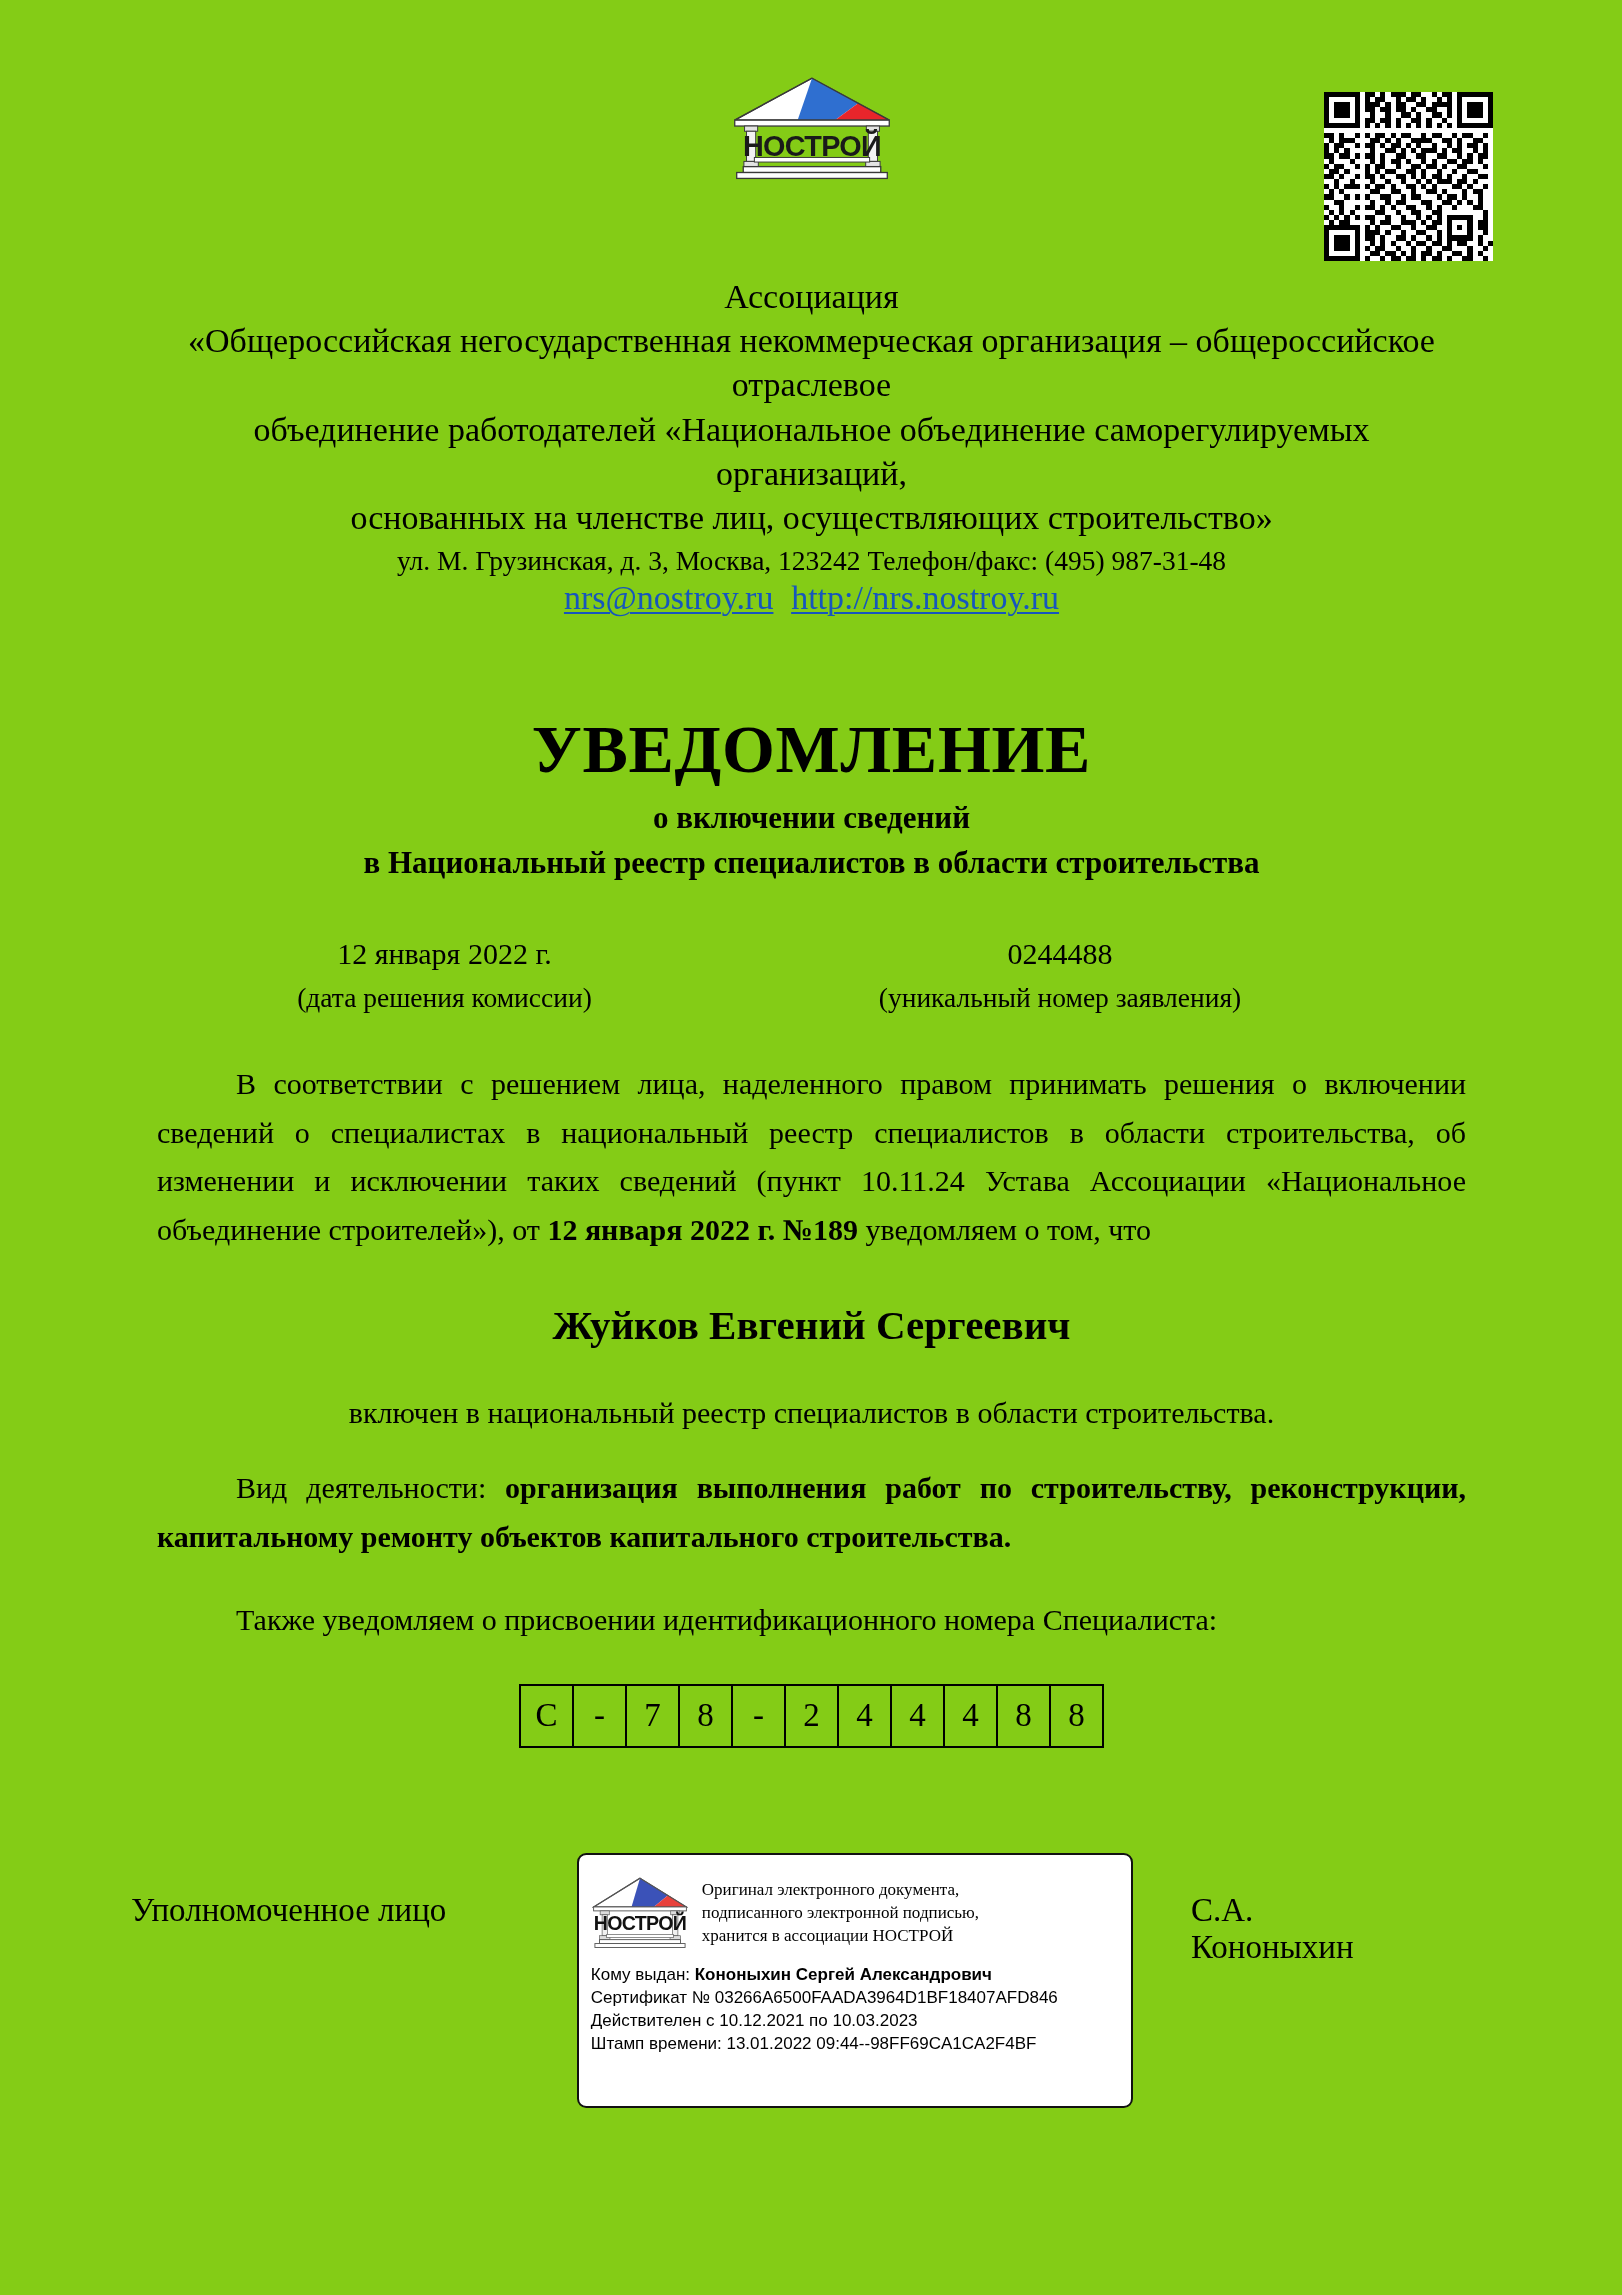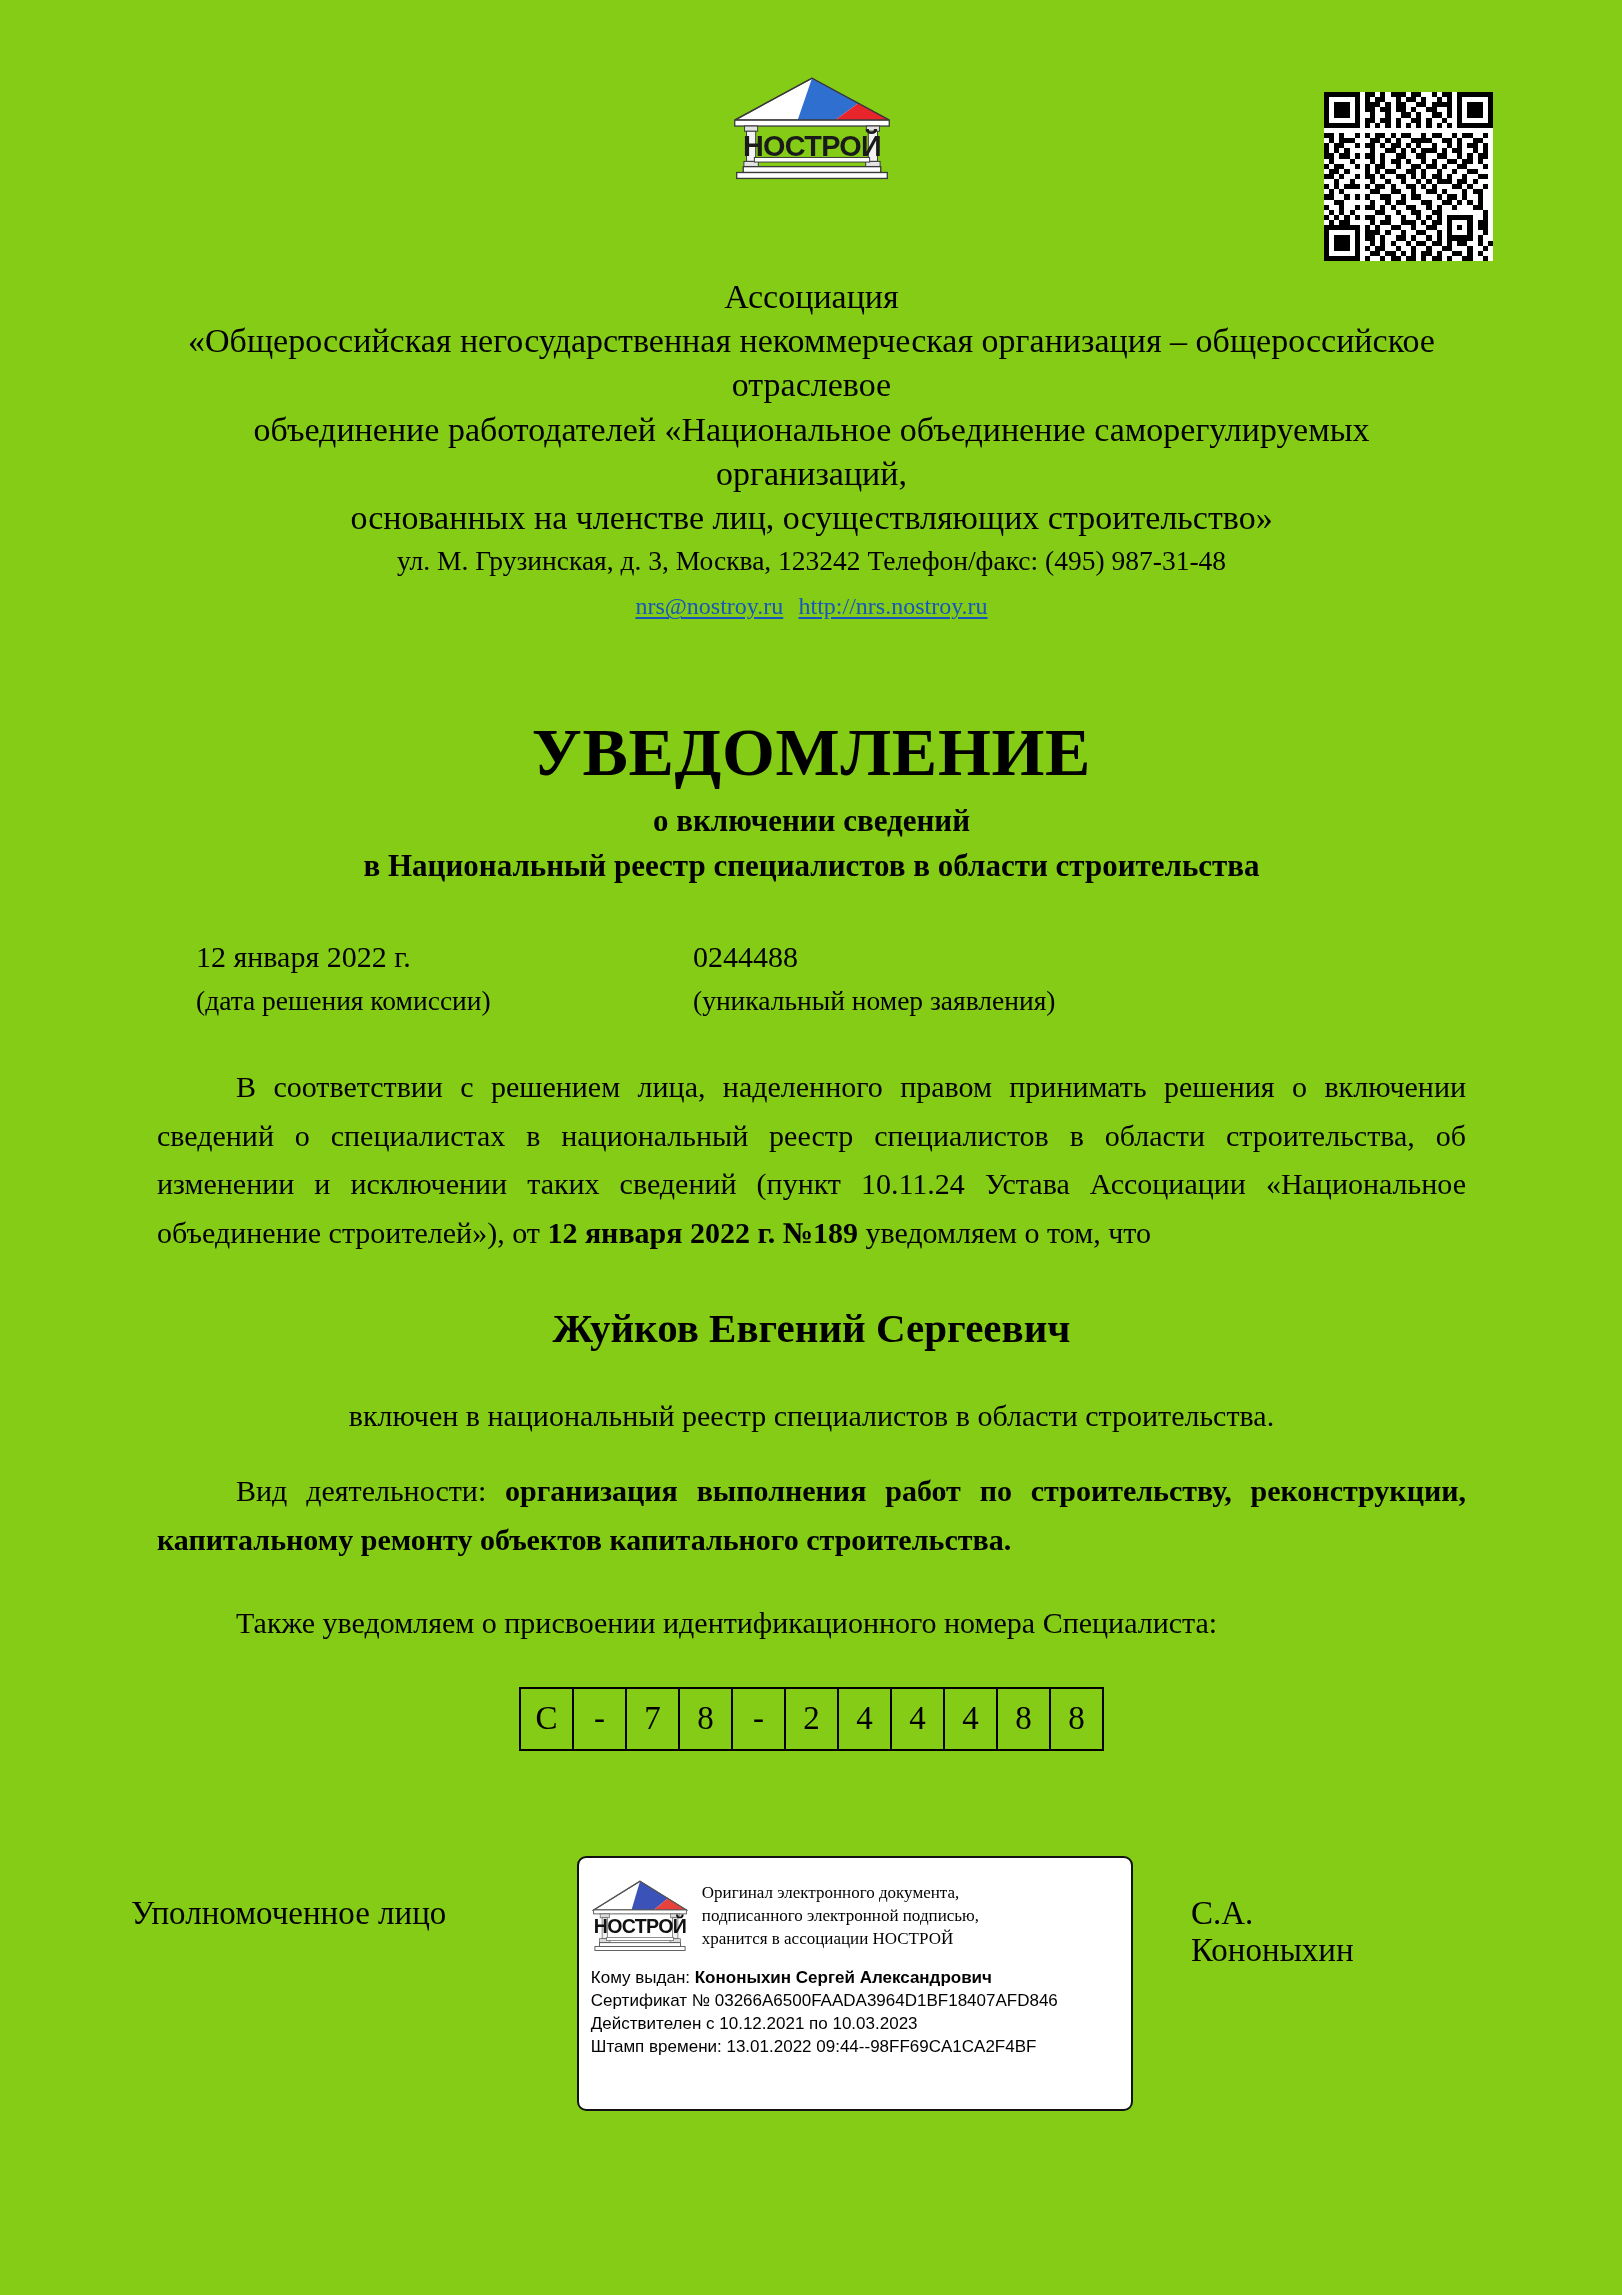--- a/index.html
+++ b/index.html
@@ -53,22 +53,22 @@
   }
   .org-header .line { display: block; }
   .contacts {
     text-align: center;
     font-size: 27.5px;
     line-height: 1.30;
     margin-top: 2.6px;
   }
   .links-row {
     text-align: center;
-    font-size: 24px;
-    margin-top: 15px;
+    font-size: 34px;
+    margin-top: 1px;
   }
   .links-row a, .links-row .lnk {
     color: #1656bd;
     text-decoration: underline;
     text-decoration-thickness: 2px;
     text-underline-offset: 3.3px;
   }
   .links-row .lnk + .lnk { margin-left: 9.2px; }
 
   
@@ -91,21 +91,21 @@
   }
 
   
   .meta-row {
     display: flex;
     margin-top: 56px;
     padding: 0 196px 0 196px;
     box-sizing: border-box;
     width: 1623px;
   }
-  .meta-col { flex: 1; }
+  .meta-col { flex: 1; text-align: center; }
   .meta-col.left { flex: 0 0 497px; }
   .meta-col.right { flex: 1; }
   .meta-value { font-size: 30px; }
   .meta-caption { font-size: 27.5px; margin-top: 10.5px; }
 
   
   .body-wrap {
     width: 1309px;
     margin: 0 auto;
   }

